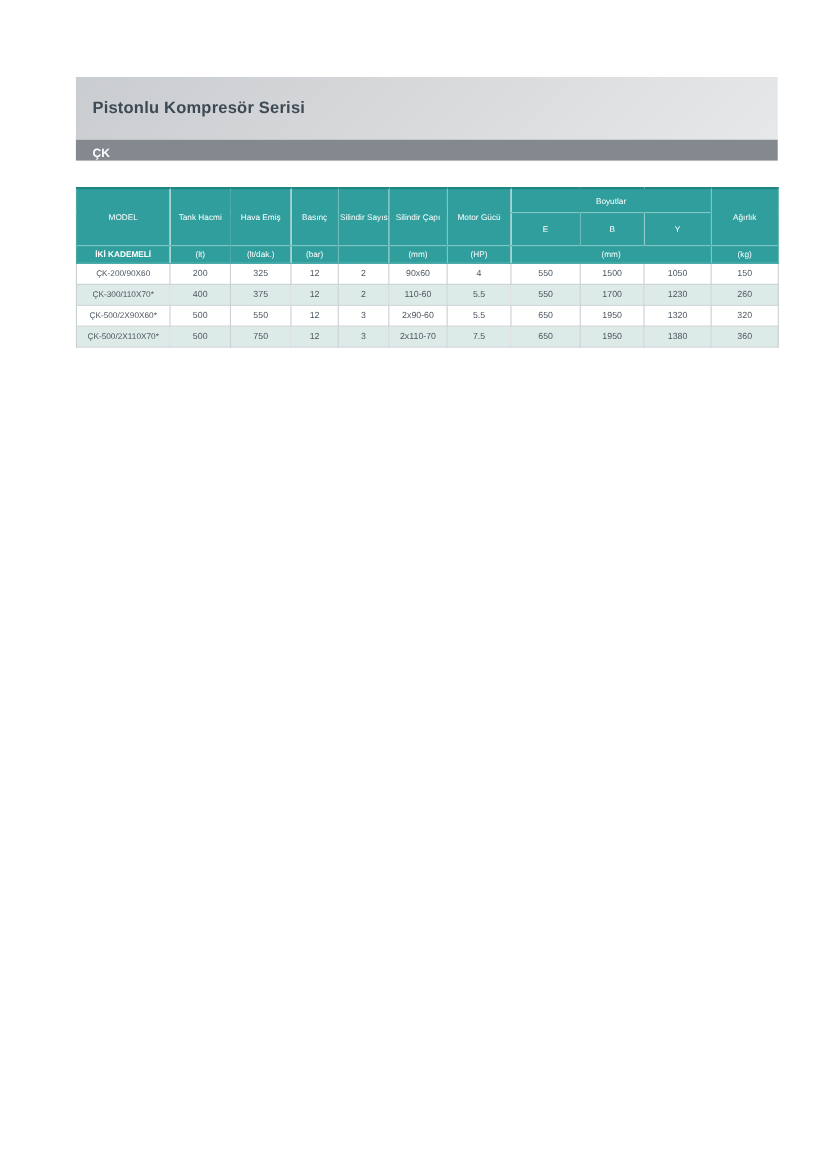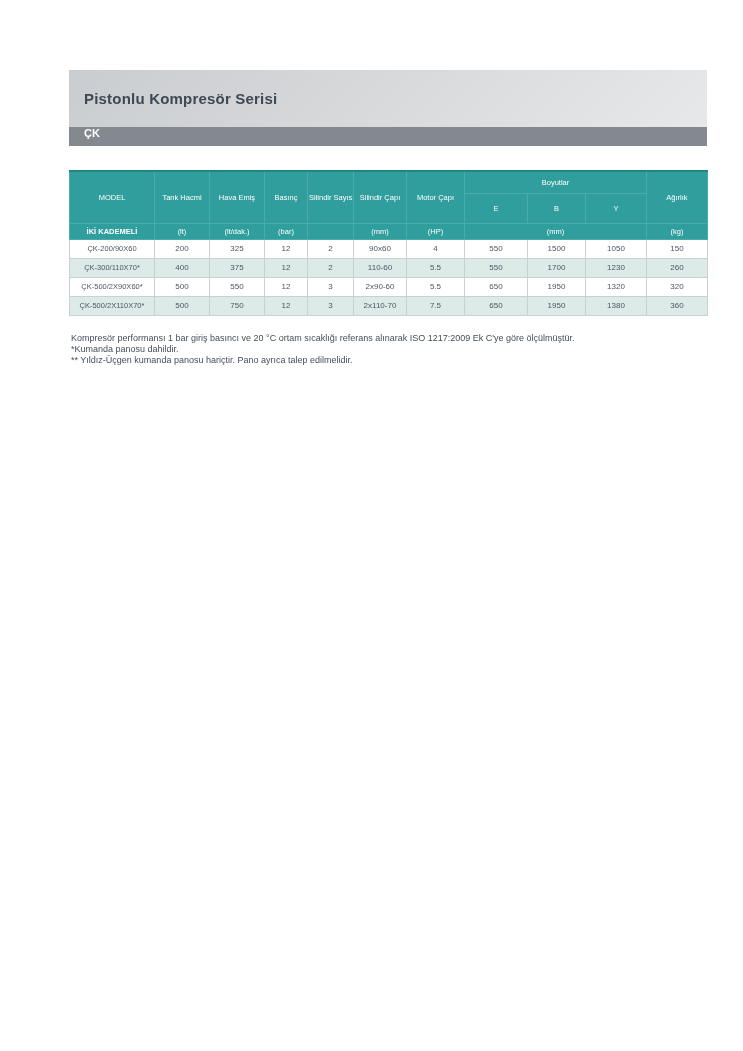--- a/index.html
+++ b/index.html
@@ -15,21 +15,21 @@
     padding-left: 15px;
   }
   .title-band h1 {
     font-size: 15px; font-weight: bold; color: #3d4953; letter-spacing: 0.2px;
   }
 
   .series-band {
     height: 19px;
     background: #84888f;
     color: #ffffff;
-    display: flex; align-items: flex-start;
+    display: flex; align-items: flex-end;
     padding-left: 15px;
     font-size: 11px; font-weight: bold;
   }
 
   table.spec {
     margin-top: 24px;
     width: 638px;
     border-collapse: collapse;
     table-layout: fixed;
     font-size: 8px;
@@ -99,21 +99,21 @@
         <col style="width:61px">
     </colgroup>
     <thead>
       <tr class="h-top">
         <th rowspan="2">MODEL</th>
         <th rowspan="2">Tank Hacmi</th>
         <th rowspan="2">Hava Emiş</th>
         <th rowspan="2">Basınç</th>
         <th rowspan="2">Silindir Sayısı</th>
         <th rowspan="2">Silindir Çapı</th>
-        <th rowspan="2">Motor Çapı</th>
+        <th rowspan="2">Motor Gücü</th>
         <th colspan="3">Boyutlar</th>
         <th rowspan="2">Ağırlık</th>
       </tr>
       <tr class="h-sub">
         <th>E</th>
         <th>B</th>
         <th>Y</th>
       </tr>
       <tr class="h-units">
         <th class="units-model">İKİ KADEMELİ</th>
@@ -176,19 +176,14 @@
         <td>2x110-70</td>
         <td>7.5</td>
         <td>650</td>
         <td>1950</td>
         <td>1380</td>
         <td>360</td>
       </tr>
     </tbody>
   </table>
 
-  <div class="notes">
-    <p>Kompresör performansı 1 bar giriş basıncı ve 20 °C ortam sıcaklığı referans alınarak ISO 1217:2009 Ek C'ye göre ölçülmüştür.</p>
-    <p>*Kumanda panosu dahildir.</p>
-    <p>** Yıldız-Üçgen kumanda panosu hariçtir. Pano ayrıca talep edilmelidir.</p>
-  </div>
 
 </div>
 
 </body></html>

